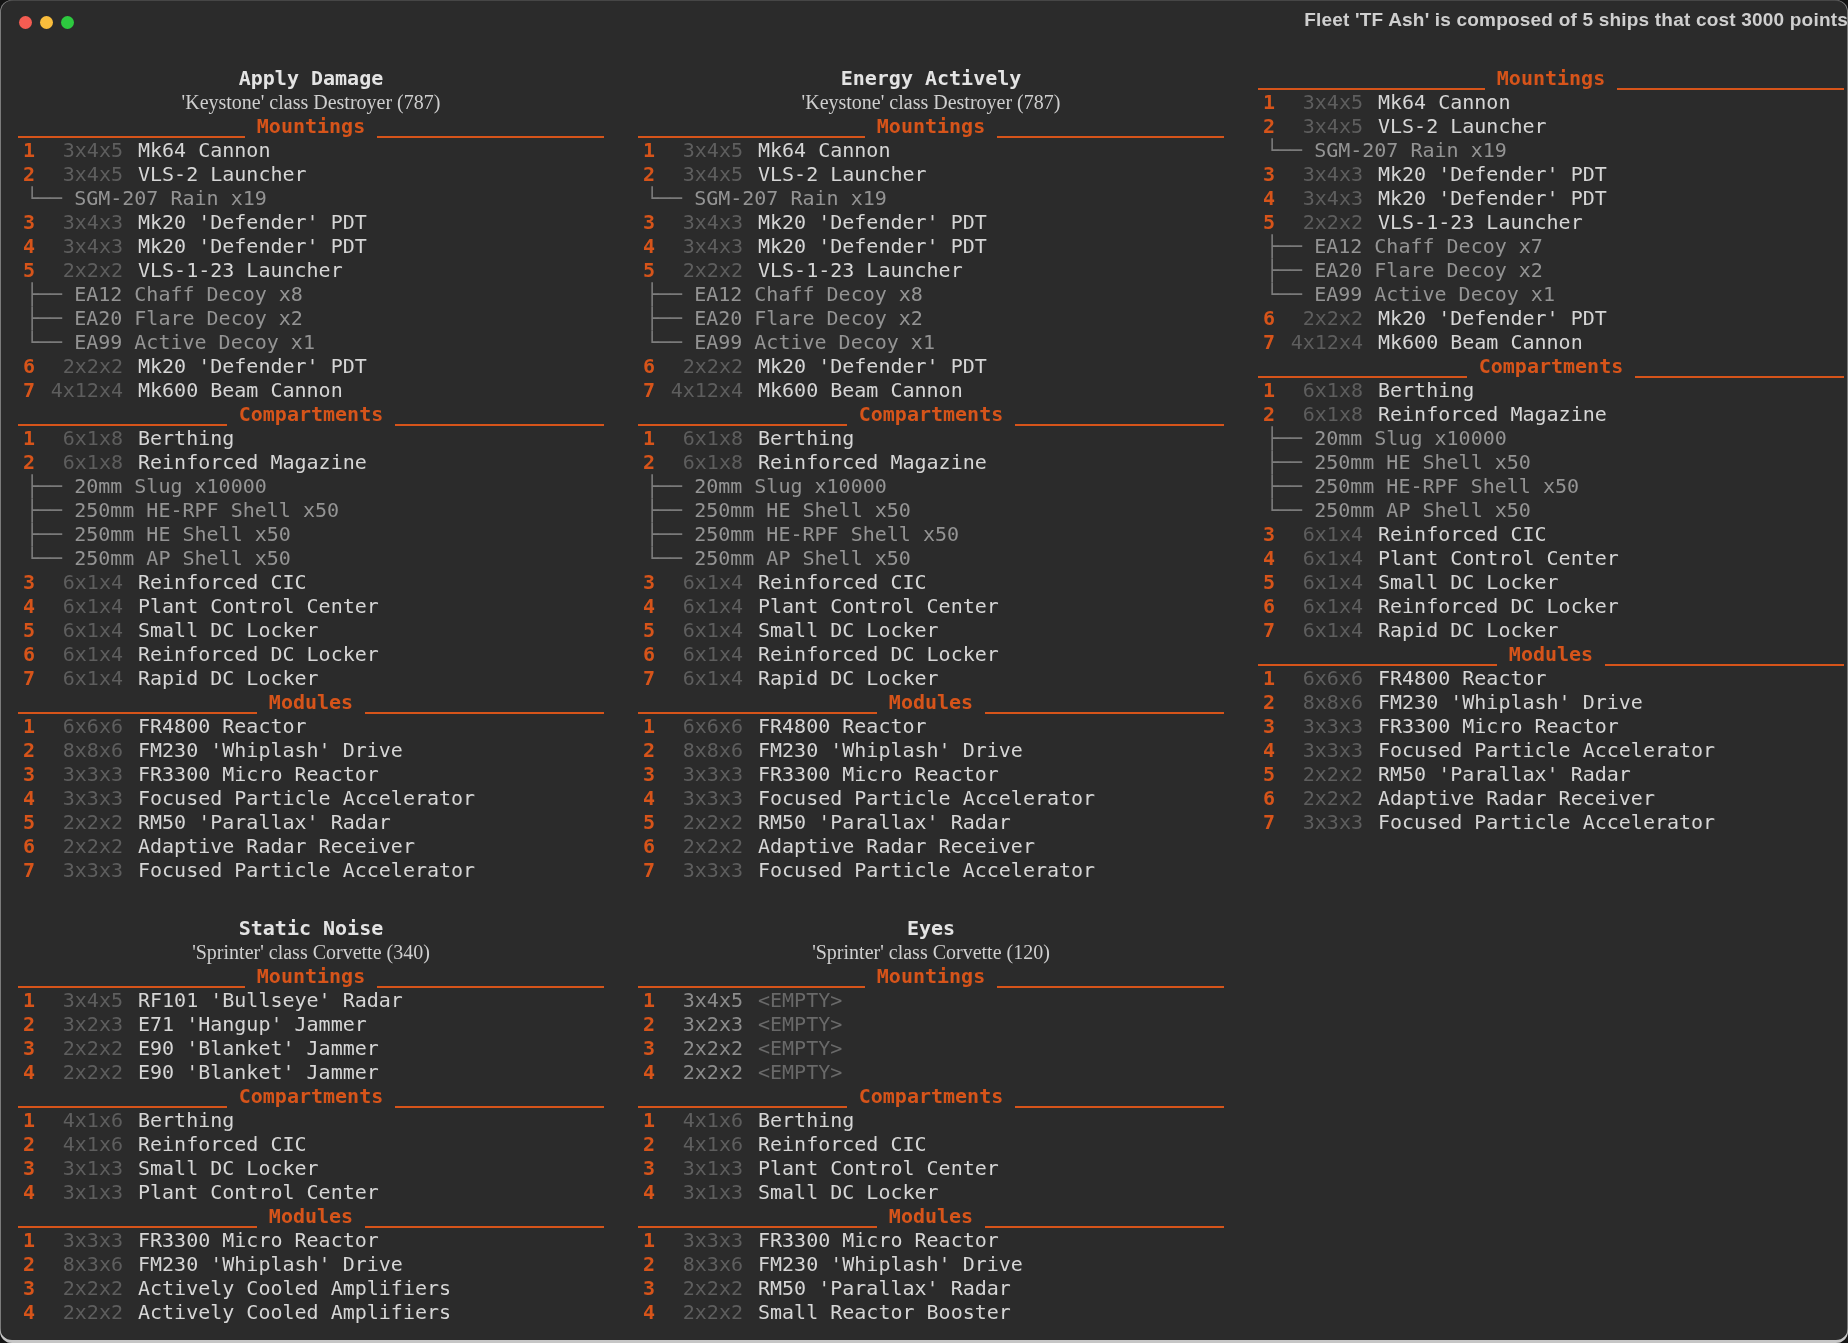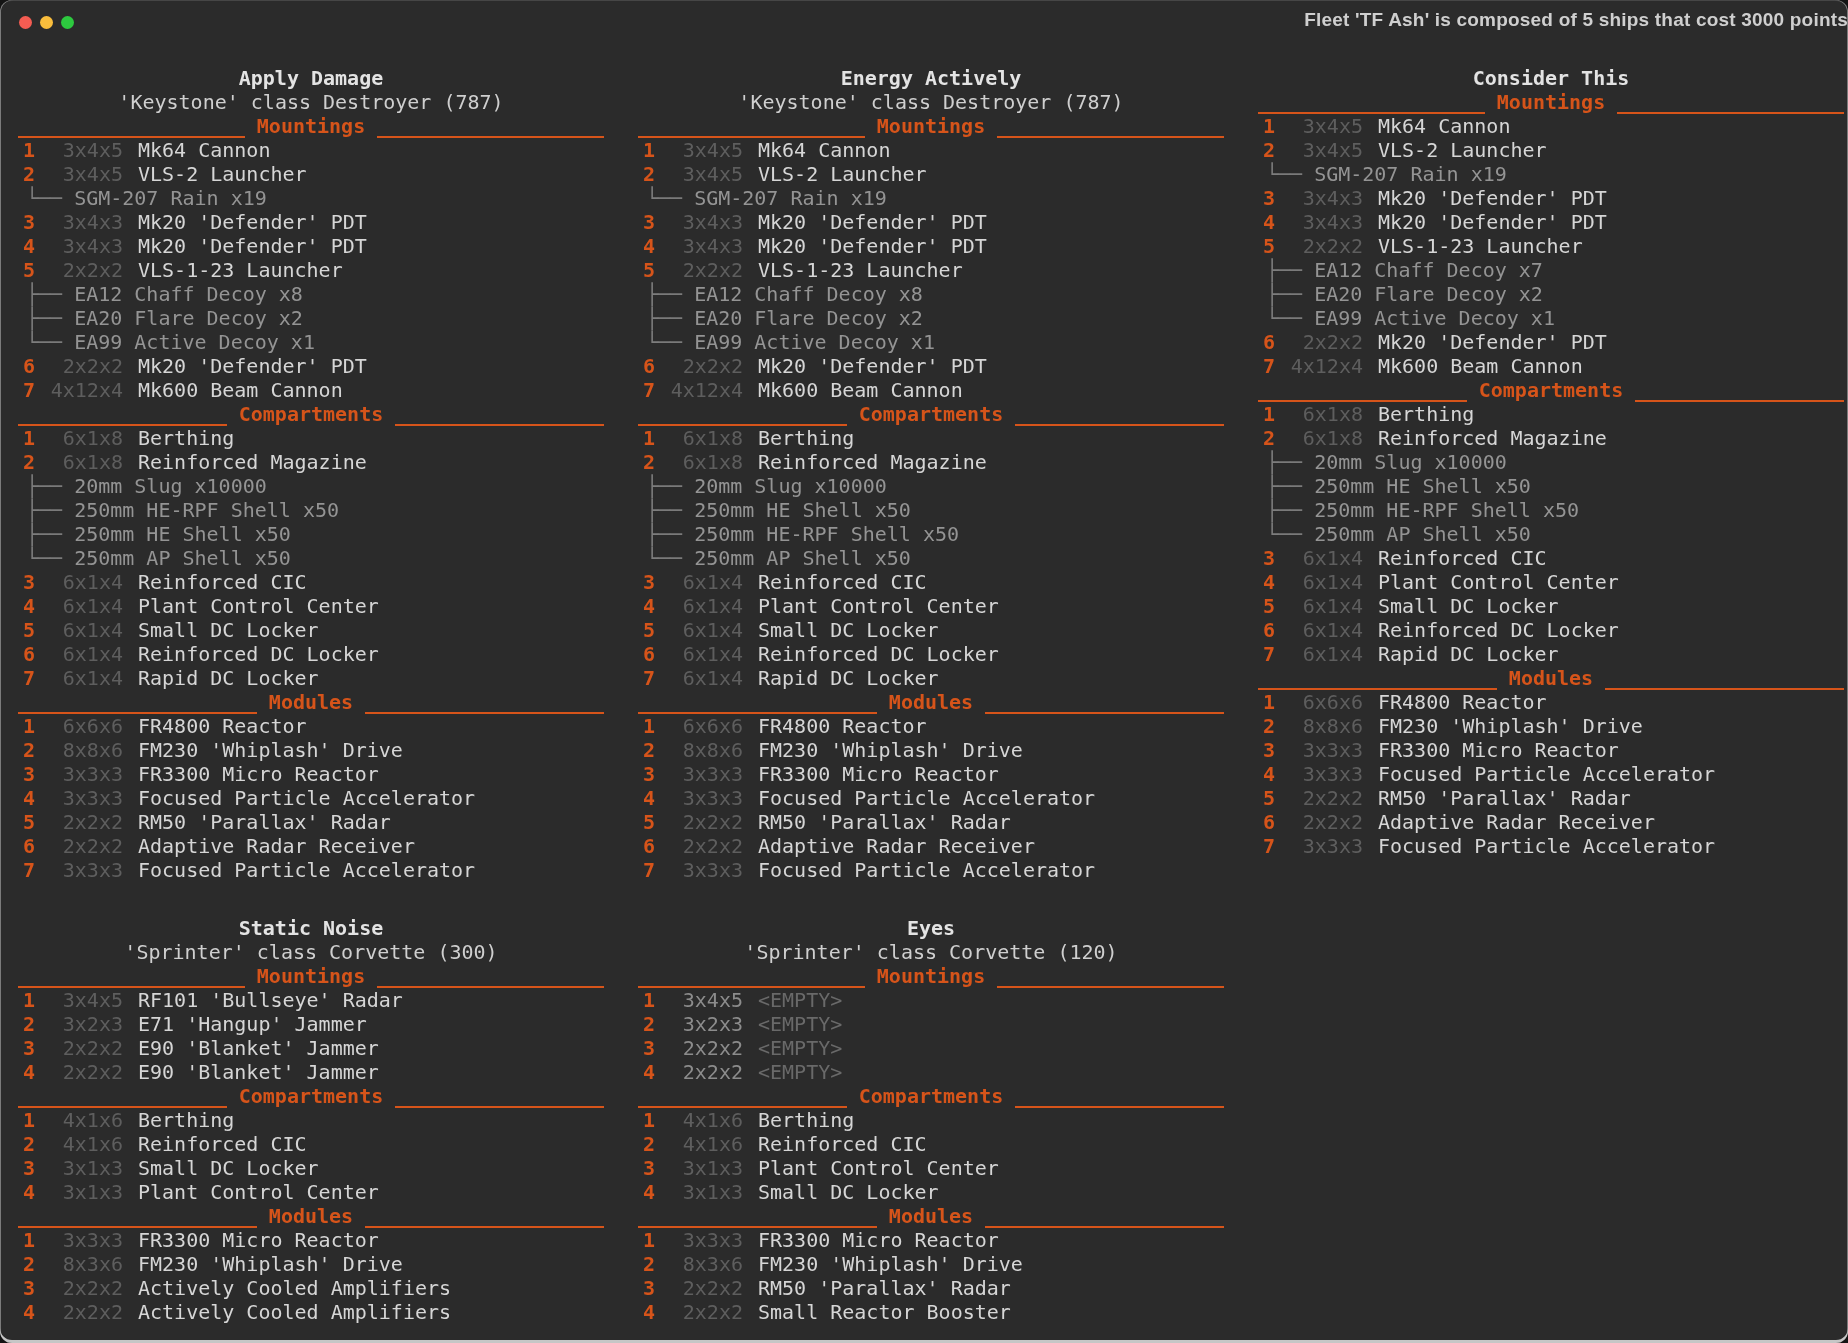--- a/index.html
+++ b/index.html
@@ -27,21 +27,21 @@
   .dot.red{background:var(--close);}
   .dot.yellow{background:var(--minimize);}
   .dot.green{background:var(--zoom);}
 
   .grid{
     display:grid;grid-template-columns:repeat(3,586px);
     column-gap:27px;row-gap:36px;padding:28px 18px 0 18px;gap:34px;
   }
   .ship{font-size:20px;line-height:24px;}
   .ship-name{text-align:center;font-weight:bold;color:var(--ship-name);height:24px;}
-  .ship-class{text-align:center;color:var(--ship-class);height:24px;}
+  .ship-class{text-align:center;color:var(--ship-class);height:24px;font-family:Liberation Serif, serif;}
   .sec-head{display:flex;align-items:flex-end;height:24px;}
   .rule{flex:1;height:2px;background:var(--accent);}
   .sec-title{padding:0 12px;color:var(--accent);font-weight:bold;}
   .row{display:flex;height:24px;line-height:24px;}
   .num{width:25px;padding-left:5px;color:var(--accent);font-weight:bold;}
   .size{width:80px;text-align:right;color:var(--size-text);}
   .name{padding-left:15px;color:var(--item-text);white-space:pre;}
   .row.empty .size{color:var(--empty-size);}
   .row.empty .name{color:var(--empty-text);}
   .tree{padding-left:8px;color:#7d7d7d;white-space:pre;}
@@ -366,21 +366,20 @@
           <span class="size">2x2x2</span>
           <span class="name">Adaptive Radar Receiver</span>
         </div>
         <div class="row">
           <span class="num">7</span>
           <span class="size">3x3x3</span>
           <span class="name">Focused Particle Accelerator</span>
         </div>
       </div>
       <div class="ship">
-        <div class="ship-name">Consider This</div>
         <div class="sec-head">
           <span class="rule"></span>
           <span class="sec-title">Mountings</span>
           <span class="rule"></span>
         </div>
         <div class="row">
           <span class="num">1</span>
           <span class="size">3x4x5</span>
           <span class="name">Mk64 Cannon</span>
         </div>
@@ -522,21 +521,21 @@
           <span class="name">Adaptive Radar Receiver</span>
         </div>
         <div class="row">
           <span class="num">7</span>
           <span class="size">3x3x3</span>
           <span class="name">Focused Particle Accelerator</span>
         </div>
       </div>
       <div class="ship">
         <div class="ship-name">Static Noise</div>
-        <div class="ship-class">'Sprinter' class Corvette (300)</div>
+        <div class="ship-class">'Sprinter' class Corvette (340)</div>
         <div class="sec-head">
           <span class="rule"></span>
           <span class="sec-title">Mountings</span>
           <span class="rule"></span>
         </div>
         <div class="row">
           <span class="num">1</span>
           <span class="size">3x4x5</span>
           <span class="name">RF101 'Bullseye' Radar</span>
         </div>

